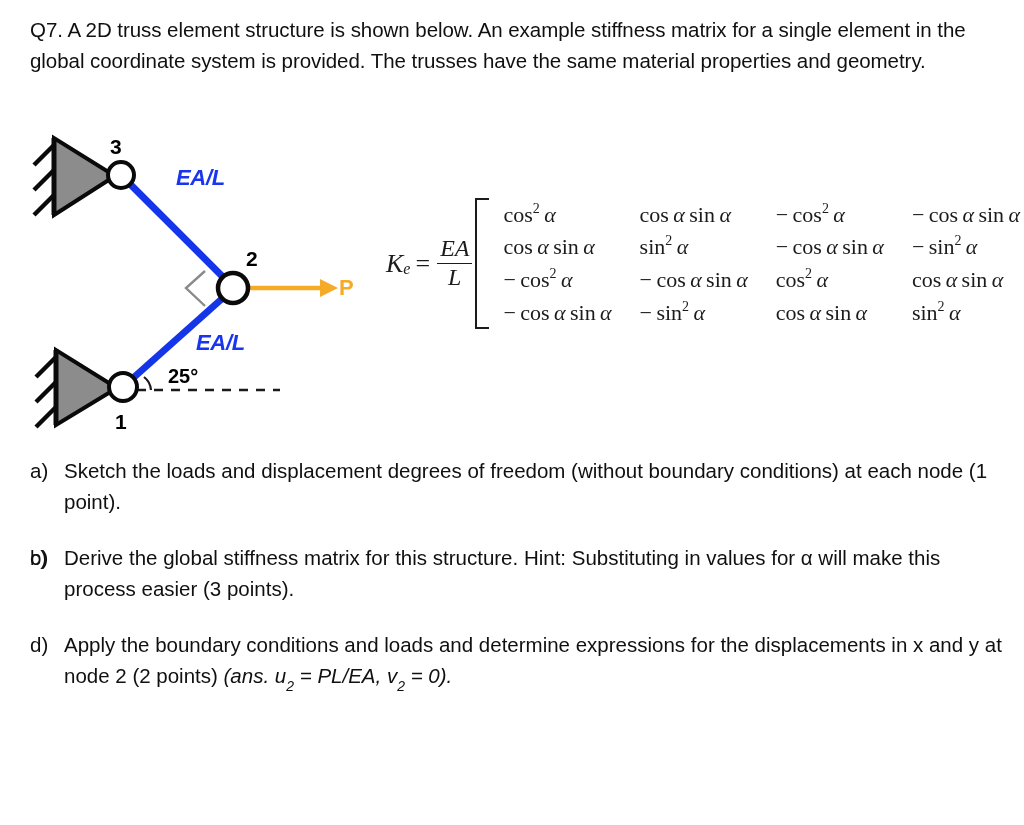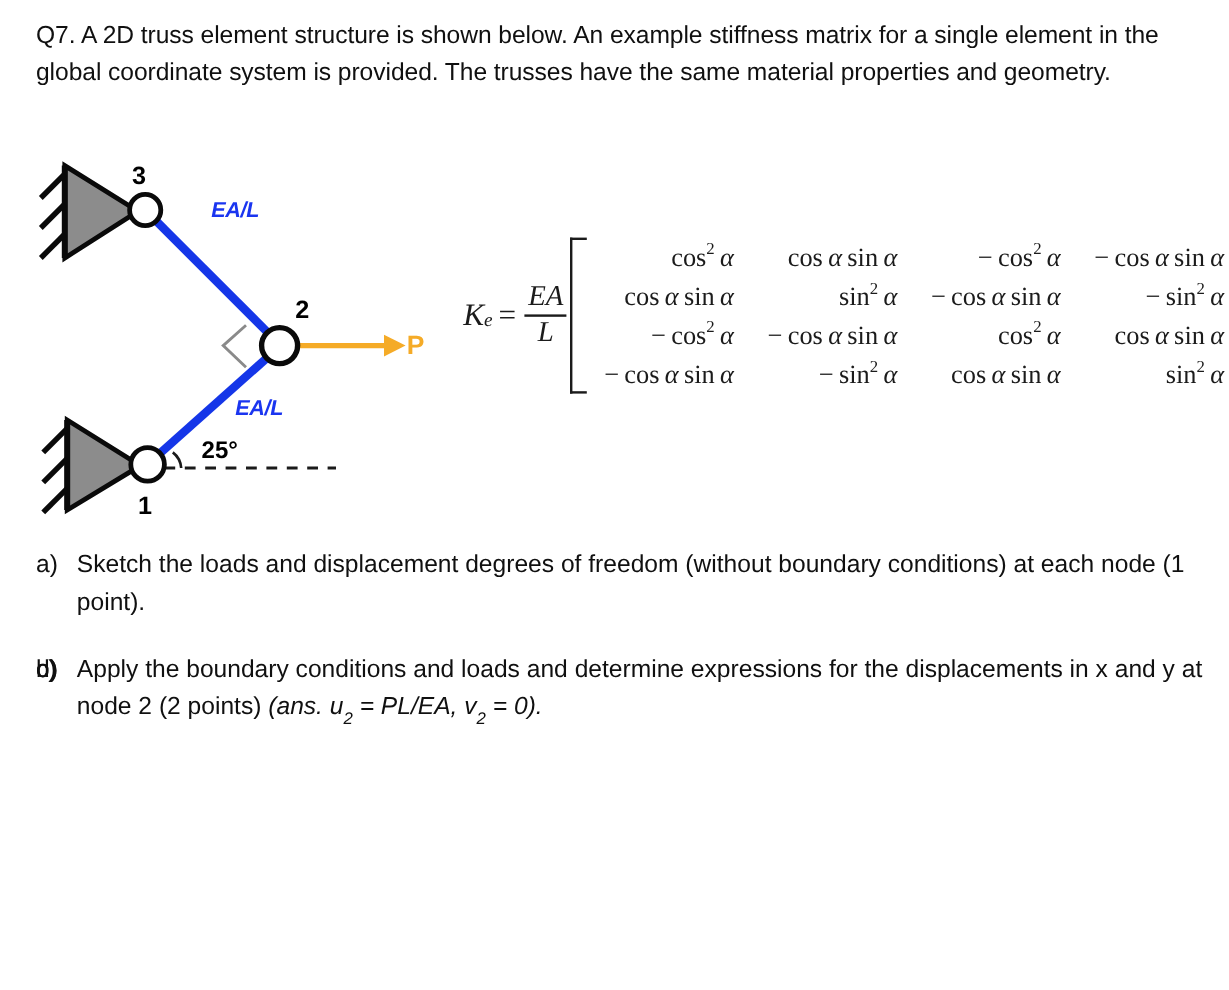--- a/index.html
+++ b/index.html
@@ -54,21 +54,21 @@
     position: absolute;
     font-family: "Liberation Sans", sans-serif;
     white-space: nowrap;
   }
   .node-num {
     font-size: 21px;
     font-weight: bold;
     color: #000000;
   }
   .ealabel {
-    font-size: 18px;
+    font-size: 22px;
     font-weight: bold;
     font-style: italic;
     color: #1a35f0;
     letter-spacing: -0.3px;
   }
   .anglelabel {
     font-size: 20px;
     font-weight: bold;
     color: #000000;
   }
@@ -135,21 +135,21 @@
   }
   .brk.left  { border-left: 2px solid #1b1b1b; }
   .brk.right { border-right: 2px solid #1b1b1b; }
 
   table.matrix {
     border-collapse: collapse;
     font-family: "Liberation Serif", serif;
     font-size: 22px;
   }
   table.matrix td {
-    text-align: right;
+    text-align: left;
     padding: 2.5px 14px;
     white-space: nowrap;
     line-height: 1.25;
   }
   .mi { font-style: italic; }
   .sup {
     font-size: 14px;
     vertical-align: super;
     position: relative;
     top: -1px;
@@ -301,20 +301,21 @@
       <span class="qmark">a)</span>
       <span>Sketch the loads and displacement degrees of freedom (without boundary conditions) at each node (1 point).</span>
     </div>
 
     <div class="qitem">
       <span class="qmark">b)</span>
     </div>
 
     <div class="qitem">
       <span class="qmark">c)</span>
+      <span>Derive the global stiffness matrix for this structure. Hint: Substituting in values for α will make this process easier (3 points).</span>
     </div>
 
     <div class="qitem">
       <span class="qmark">d)</span>
       <span>Apply the boundary conditions and loads and determine expressions for the displacements in x and y at node 2 (2 points) </span><span class="ital"><span>(ans. u</span><span class="subn">2</span><span> = PL/EA, v</span><span class="subn">2</span><span> = 0).</span></span>
     </div>
   </div>
 
 </div>
 

